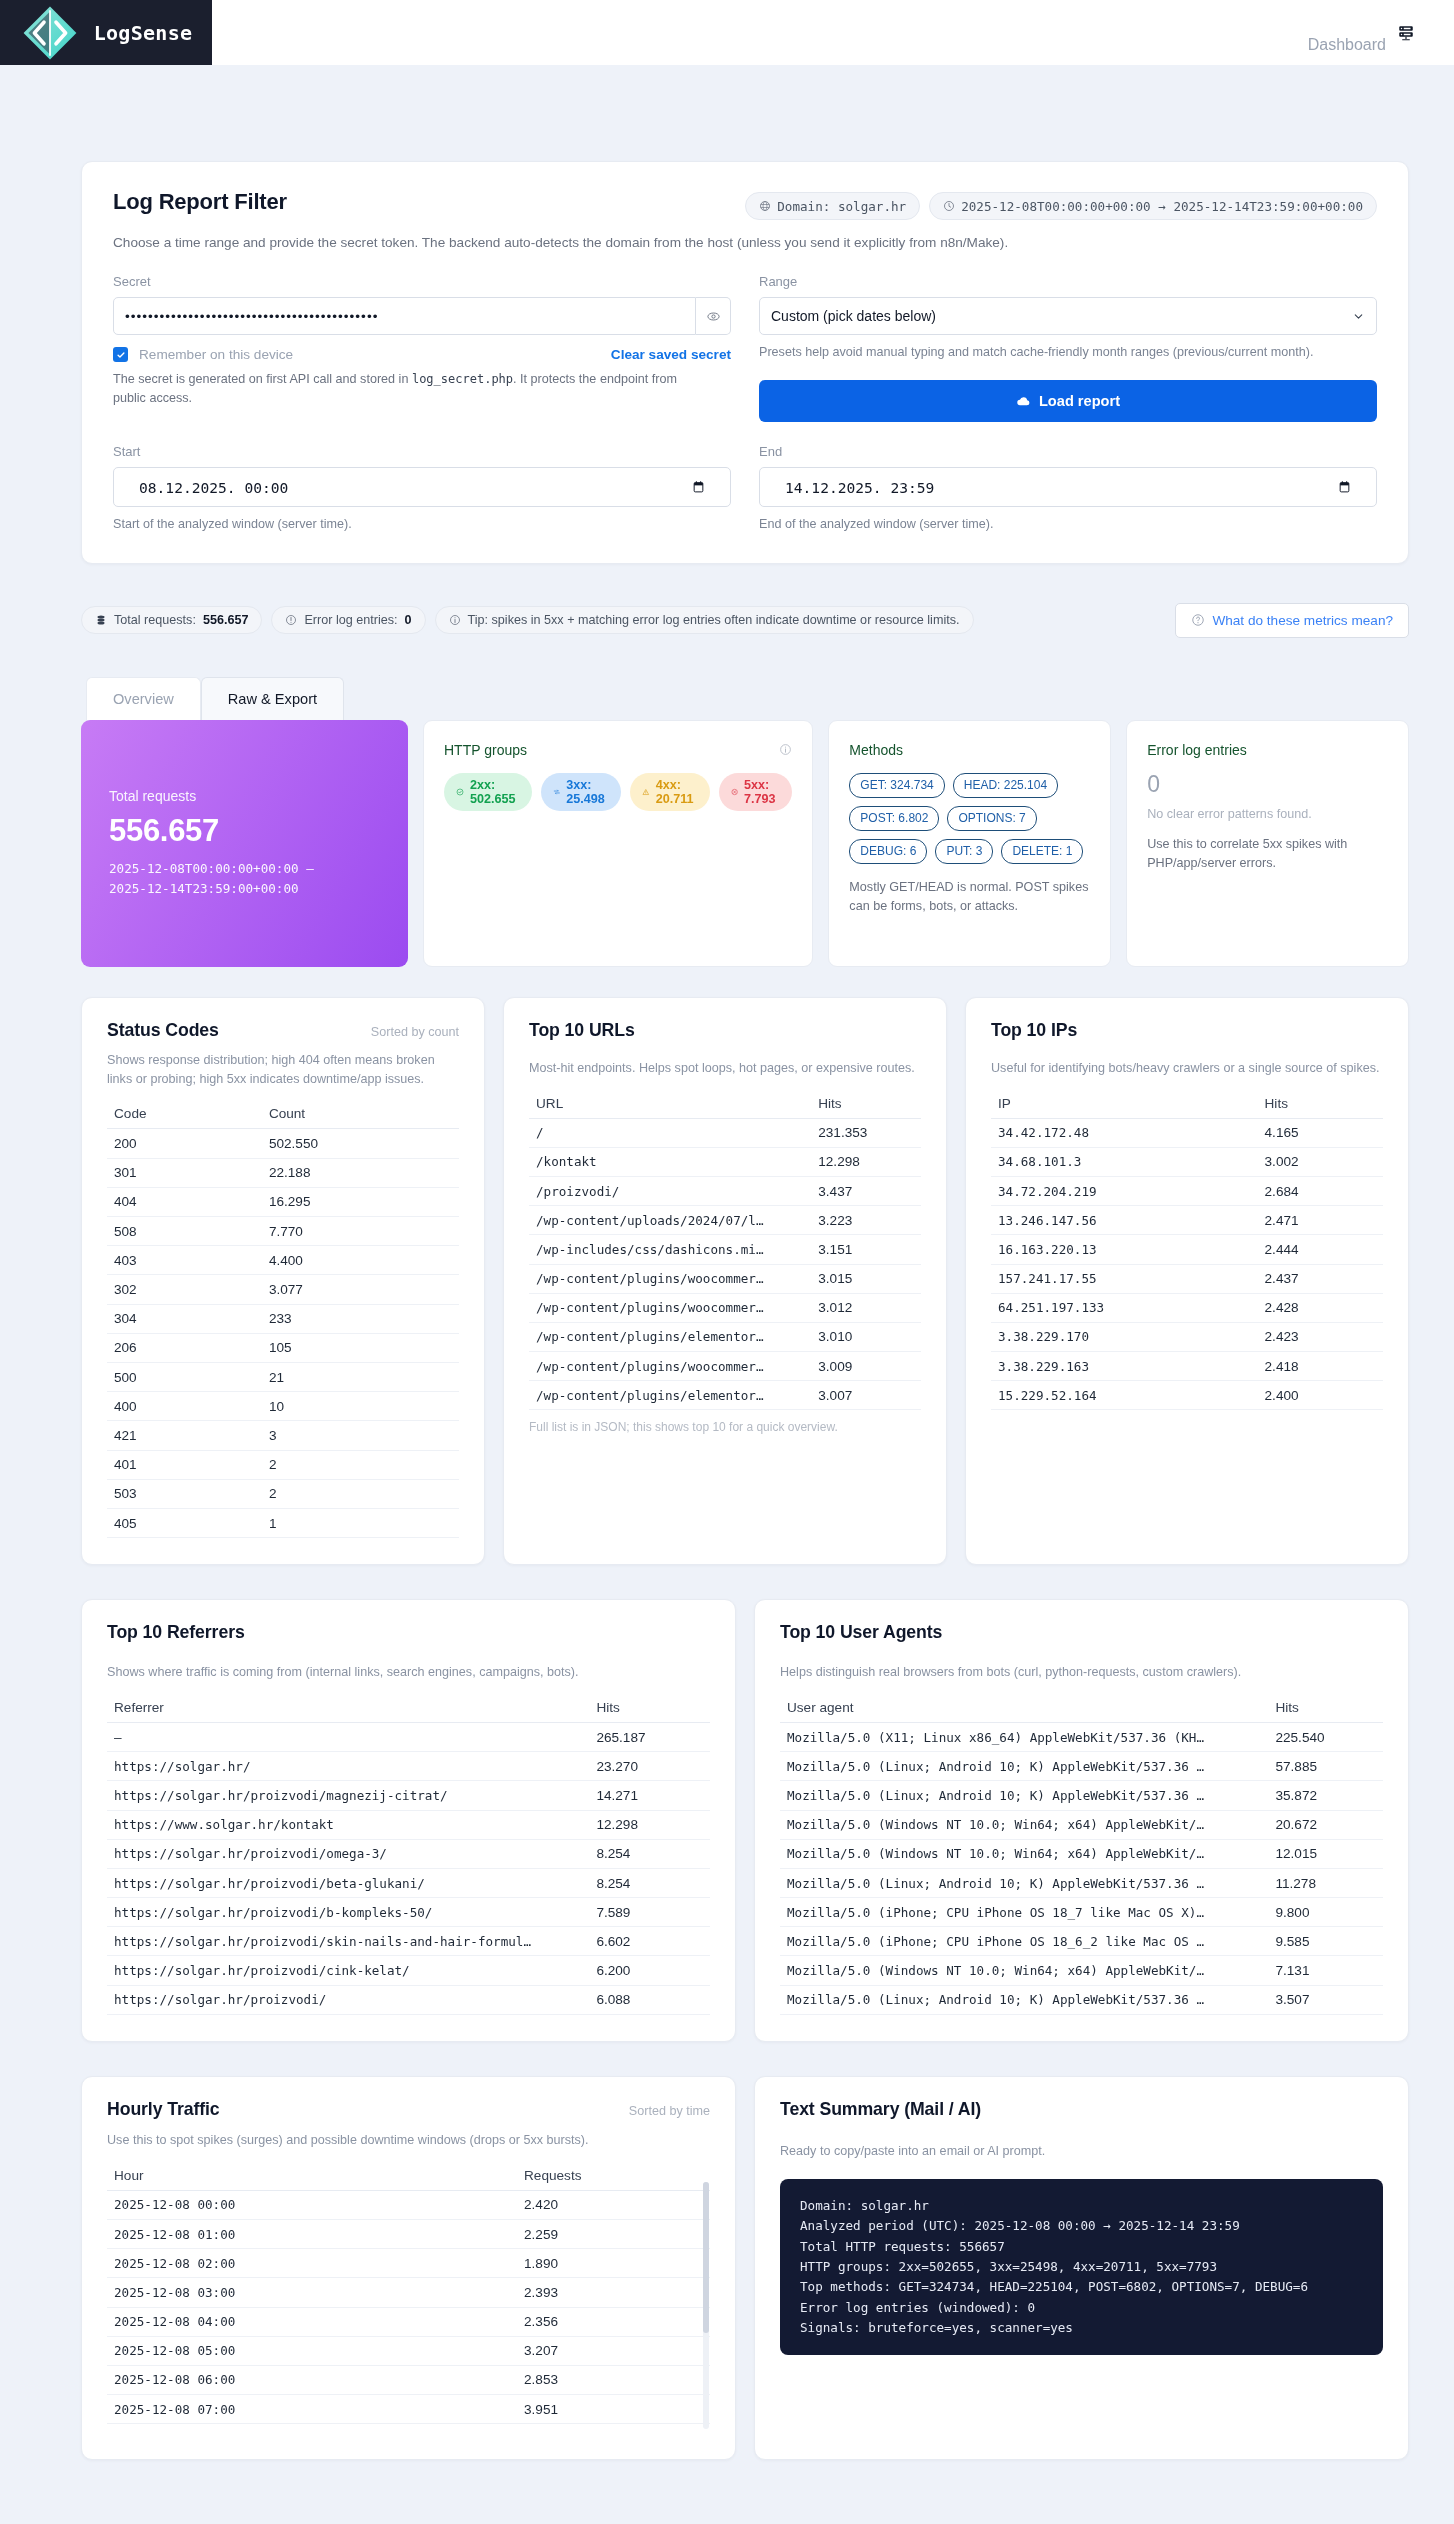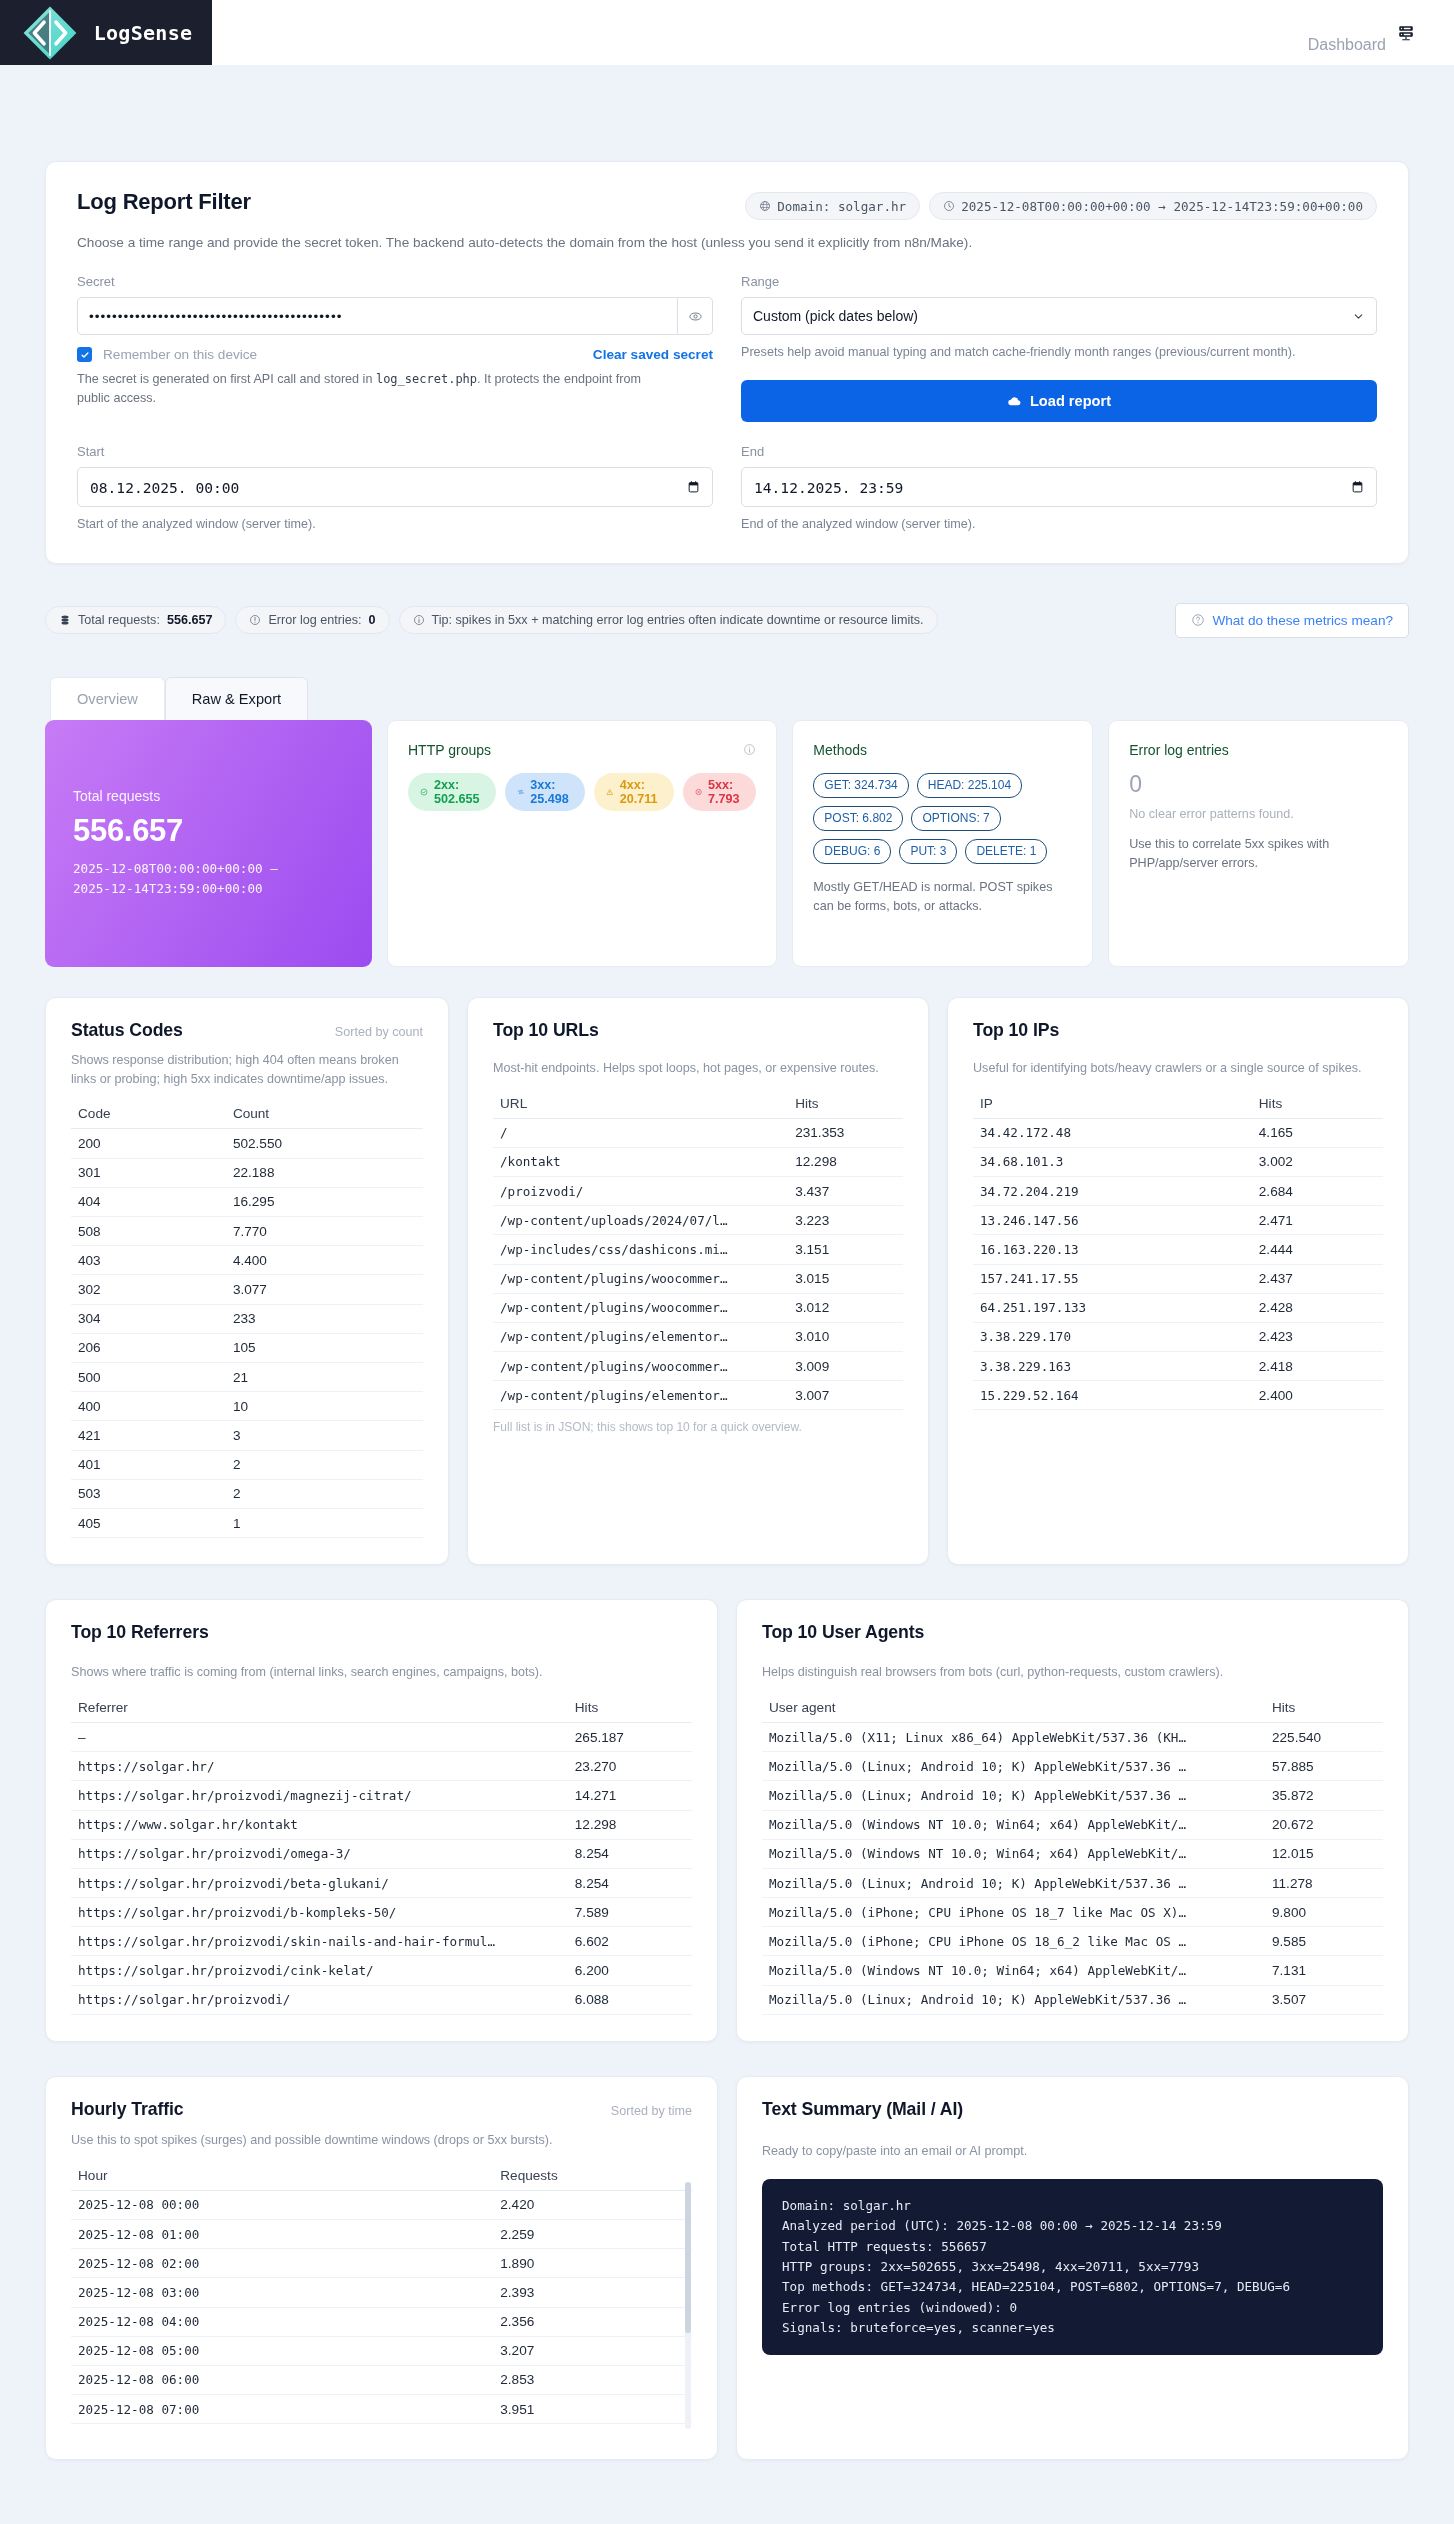--- a/index.html
+++ b/index.html
@@ -24,21 +24,21 @@
     font-family: "DejaVu Sans Mono", monospace;
   }
   .header-right {
     flex: 1; display: flex; align-items: center; justify-content: flex-end;
     padding-right: 39px; gap: 11px;
   }
   .header-link { color: #9aa3b2; font-size: 16px; margin-top: 24px; }
   .header-icon { width: 18px; height: 18px; display: block; }
 
   
-  .main { padding: 0 45px; flex: 1 0 auto; }
+  .main { padding: 0 45px; flex: 1 0 auto; margin-left: 36px; }
   .card {
     background: #ffffff; border-radius: 11px; border: 0.5px solid #e7ebf2;
     box-shadow: 0 1px 3px rgba(16,24,40,0.04);
   }
 
   
   .filter-card { margin-top: 96px; padding: 27px 31px 29px 31px; }
   .filter-head { display: flex; align-items: flex-start; justify-content: space-between; }
   .filter-title { font-size: 22px; font-weight: 700; color: #0f172a; letter-spacing: -0.2px; }
   .pills { display: flex; gap: 9px; padding-top: 3px; }
@@ -88,21 +88,21 @@
   .load-btn {
     margin-top: 19px; width: 100%; height: 42px; border-radius: 6px;
     background: #0b63e5; color: #fff; font-size: 14.6px; font-weight: 600;
     display: flex; align-items: center; justify-content: center; gap: 8px;
     cursor: pointer; border: none;
   }
   .date-grid { display: flex; gap: 28px; margin-top: 22px; }
   .date-input {
     height: 40px; border: 0.5px solid #d9dee7; border-radius: 5px; background: #fff;
     display: flex; align-items: center; justify-content: space-between;
-    padding: 0 12px; font-size: 14.6px; color: #111827;
+    padding: 0 25px; font-size: 14.6px; color: #111827;
     font-family: "DejaVu Sans Mono", monospace;
   }
 
   
   .strip { display: flex; align-items: center; justify-content: space-between; margin-top: 39px; }
   .strip-left { display: flex; gap: 9px; flex-wrap: wrap; }
   .strip-pill {
     background: #f3f5f9; border: 0.5px solid #e4e8ef; border-radius: 504px;
     padding: 6px 13px; font-size: 12.6px; color: #4b5563; display: flex;
     align-items: center; gap: 7px; white-space: nowrap;

